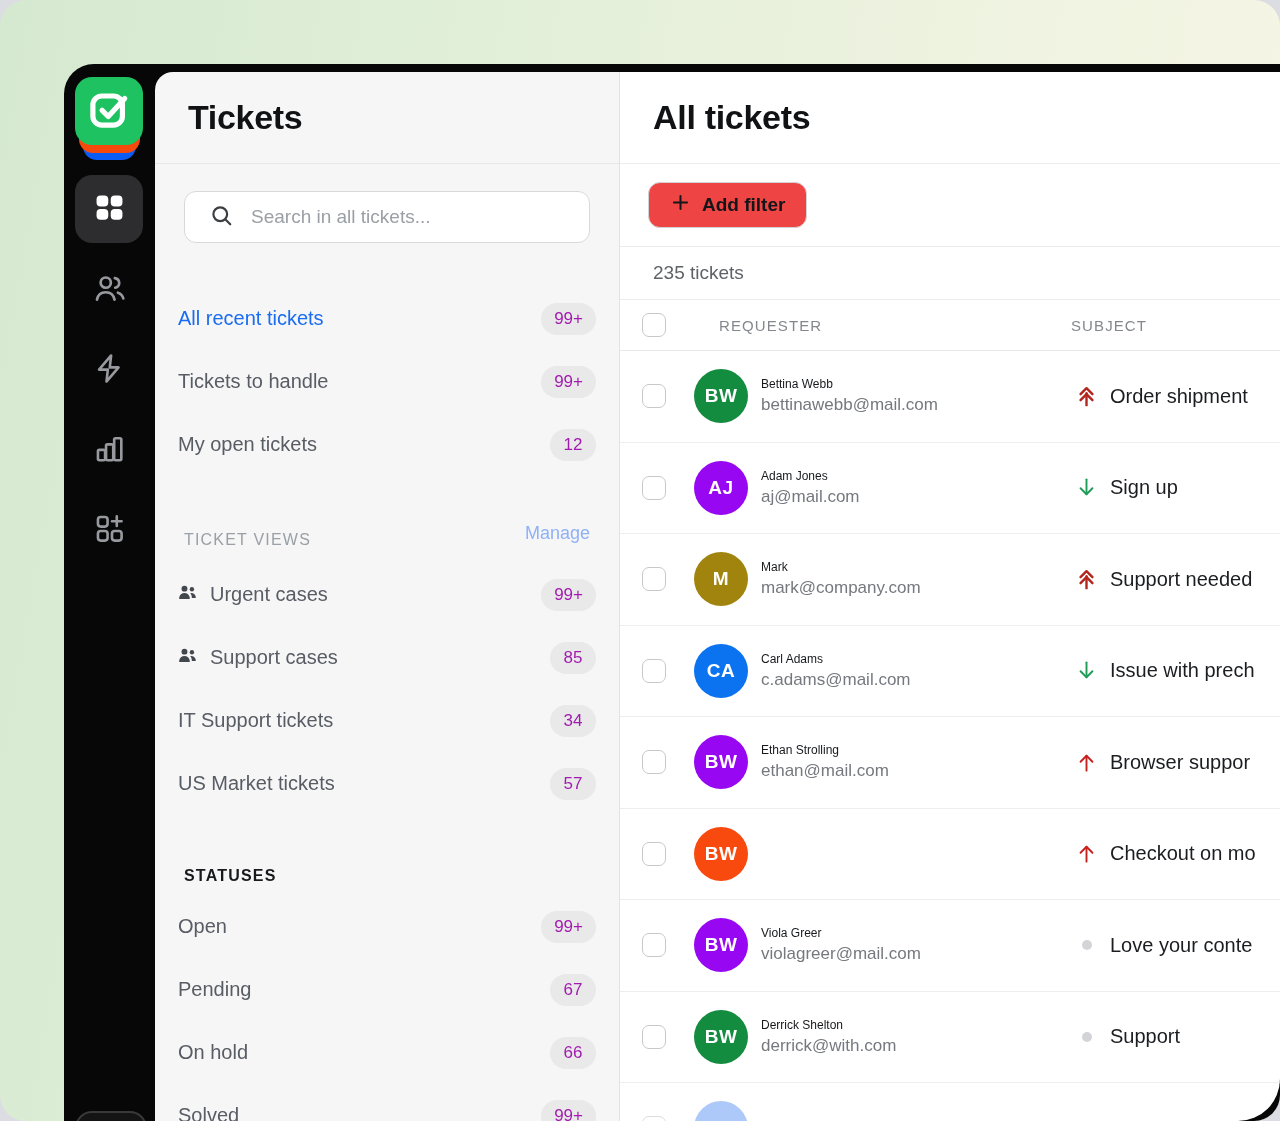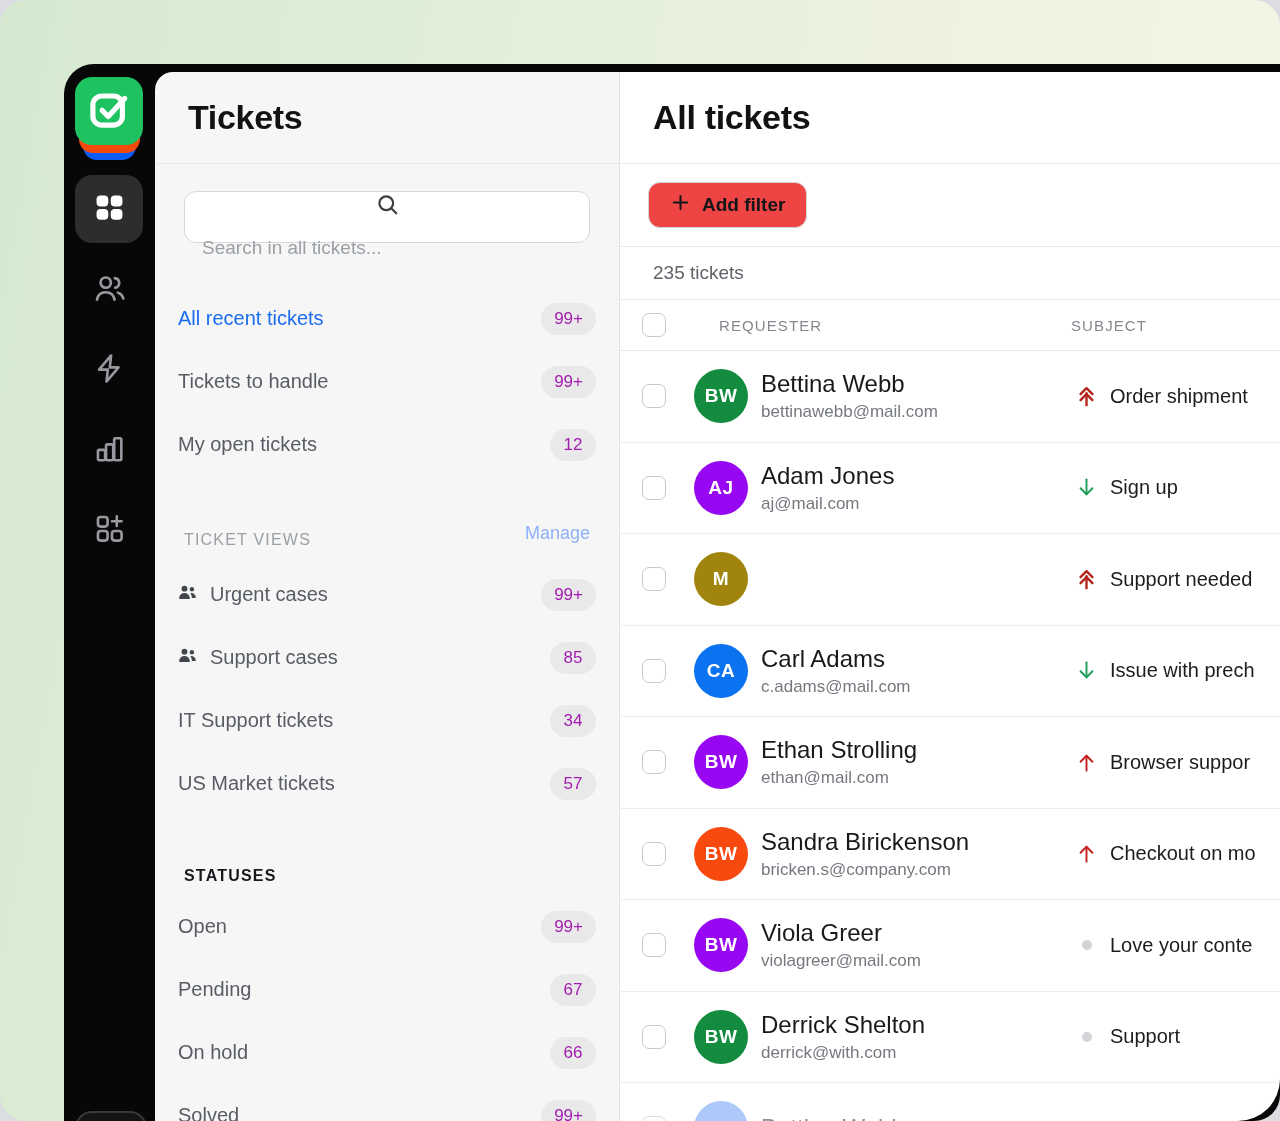--- a/index.html
+++ b/index.html
@@ -23,21 +23,21 @@
   .rail-bottom{position:absolute;left:11px;bottom:-62px;width:68px;height:68px;border-radius:17px;
                background:#141415;border:2px solid #39393b;}
 
   
   .tickets-panel{position:absolute;left:91px;top:8px;width:464px;bottom:0;background:#f6f6f6;
                  border-top-left-radius:18px;overflow:hidden;}
   .panel-header{height:92px;display:flex;align-items:center;padding:0 33px;border-bottom:1px solid #e8e8e8;box-sizing:border-box;}
   .panel-title{font-size:34px;font-weight:700;color:#101214;letter-spacing:-.3px;}
   .search-wrap{padding:27px 29px 0;}
   .search-box{height:52px;background:#fff;border:1px solid #d8d8da;border-radius:12px;display:flex;align-items:center;
-              gap:15px;padding:0 17px;box-sizing:border-box;flex-direction:column;}
+              gap:15px;padding:0 24px;box-sizing:border-box;}
   .search-box input{border:0;outline:0;background:transparent;font-family:"Liberation Sans",sans-serif;
                     font-size:19px;color:#202124;width:100%;}
   .search-box input::placeholder{color:#9aa0a6;}
   .nav{margin-top:44px;}
   .nav-item,.view-item,.status-item{height:63px;display:flex;align-items:center;justify-content:space-between;
         padding:0 23px;cursor:pointer;}
   .nav-label{font-size:20px;color:#585c64;}
   .nav-item.active .nav-label{color:#1a6cf0;}
   .badge{background:#e9e9ea;color:#a21caf;font-size:17px;border-radius:999px;padding:6px 13px;min-width:20px;
          text-align:center;}
@@ -64,21 +64,21 @@
   .th{font-size:15px;letter-spacing:1.1px;color:#84888d;}
   .th-requester{margin-left:25px;}
   .th-subject{position:absolute;left:451px;}
   .checkbox{width:24px;height:24px;border:1.5px solid #c6c9cc;border-radius:7px;background:#fff;box-sizing:border-box;
             display:inline-block;cursor:pointer;flex:none;}
   .cell-check{flex:0 0 74px;padding-left:22px;box-sizing:border-box;display:flex;align-items:center;}
   .row{height:90.5px;display:flex;align-items:center;border-bottom:1px solid #eceef0;position:relative;cursor:pointer;}
   .avatar{width:54px;height:54px;border-radius:50%;color:#fff;font-size:19px;font-weight:700;letter-spacing:.5px;
           display:flex;align-items:center;justify-content:center;flex:none;}
   .who{margin-left:13px;}
-  .name{font-size:24px;color:#17191c;font-weight:500;}
+  .name{font-size:12px;color:#17191c;font-weight:500;}
   .email{font-size:17px;color:#75797f;margin-top:4px;}
   .cell-subject{position:absolute;left:455px;display:flex;align-items:center;gap:12px;white-space:nowrap;}
   .subject-text{font-size:20px;color:#1b1d20;}
   .subj-dot{width:10px;height:10px;border-radius:50%;background:#d2d4d7;margin:0 6px;}
   .ind{display:flex;align-items:center;justify-content:center;width:23px;}
   .row.muted .name{color:#8d9197;}
   .row.muted .checkbox{border-color:#dadcde;}
 </style>
 </head>
 <body>
@@ -316,20 +316,24 @@
                 </svg>
               </span>
               <span class="subject-text">Sign up</span>
             </div>
           </div>
           <div class="row">
             <div class="cell-check">
               <span class="checkbox"></span>
             </div>
             <span class="avatar" style="background: rgb(161, 132, 14);">M</span>
+            <div class="who">
+              <div class="name">Mark</div>
+              <div class="email">mark@company.com</div>
+            </div>
             <div class="cell-subject">
               <span class="ind">
                 <svg viewBox="0 0 24 24" width="23" height="23" fill="none" stroke="#b3261e" stroke-width="2.5" stroke-linecap="round" stroke-linejoin="round">
                   <path d="M12 21V8.5"></path>
                   <path d="M5.8 9.6L12 3.3l6.2 6.3"></path>
                   <path d="M5.8 15.8L12 9.5l6.2 6.3"></path>
                 </svg>
               </span>
               <span class="subject-text">Support needed</span>
             </div>
@@ -370,24 +374,20 @@
                 </svg>
               </span>
               <span class="subject-text">Browser suppor</span>
             </div>
           </div>
           <div class="row">
             <div class="cell-check">
               <span class="checkbox"></span>
             </div>
             <span class="avatar" style="background: rgb(248, 73, 14);">BW</span>
-            <div class="who">
-              <div class="name">Sandra Birickenson</div>
-              <div class="email">bricken.s@company.com</div>
-            </div>
             <div class="cell-subject">
               <span class="ind">
                 <svg viewBox="0 0 24 24" width="23" height="23" fill="none" stroke="#c5221f" stroke-width="2" stroke-linecap="round" stroke-linejoin="round">
                   <path d="M12 20.5V5"></path>
                   <path d="M5.8 11.2L12 5l6.2 6.2"></path>
                 </svg>
               </span>
               <span class="subject-text">Checkout on mo</span>
             </div>
           </div>

